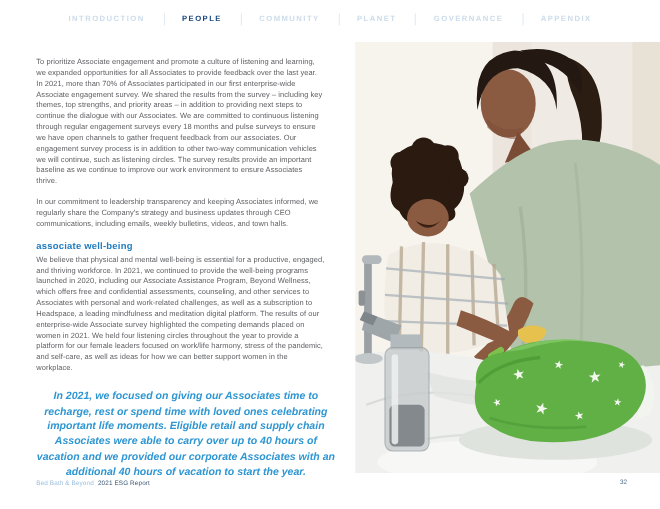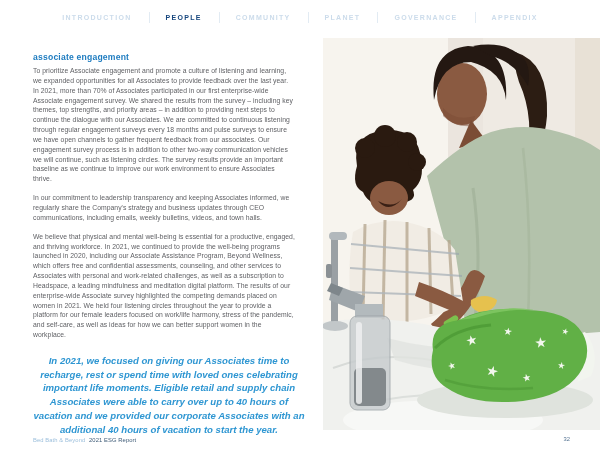--- a/index.html
+++ b/index.html
@@ -79,26 +79,26 @@
     <span class="nav-item active">PEOPLE</span>
     <span class="nav-item">COMMUNITY</span>
     <span class="nav-item">PLANET</span>
     <span class="nav-item">GOVERNANCE</span>
     <span class="nav-item">APPENDIX</span>
   </div>
 
   <div class="content">
 
     <div class="section">
-      <h3 class="section-heading">associate engagement</h3>
       <p class="body-p">To prioritize Associate engagement and promote a culture of listening and learning, we expanded opportunities for all Associates to provide feedback over the last year. In 2021, more than 70% of Associates participated in our first enterprise-wide Associate engagement survey. We shared the results from the survey – including key themes, top strengths, and priority areas – in addition to providing next steps to continue the dialogue with our Associates. We are committed to continuous listening through regular engagement surveys every 18 months and pulse surveys to ensure we have open channels to gather frequent feedback from our associates. Our engagement survey process is in addition to other two-way communication vehicles we will continue, such as listening circles. The survey results provide an important baseline as we continue to improve our work environment to ensure Associates thrive.</p>
       <p class="body-p">In our commitment to leadership transparency and keeping Associates informed, we regularly share the Company's strategy and business updates through CEO communications, including emails, weekly bulletins, videos, and town halls.</p>
     </div>
 
     <div class="section">
+      <h3 class="section-heading">associate well-being</h3>
       <p class="body-p">We believe that physical and mental well-being is essential for a productive, engaged, and thriving workforce. In 2021, we continued to provide the well-being programs launched in 2020, including our Associate Assistance Program, Beyond Wellness, which offers free and confidential assessments, counseling, and other services to Associates with personal and work-related challenges, as well as a subscription to Headspace, a leading mindfulness and meditation digital platform. The results of our enterprise-wide Associate survey highlighted the competing demands placed on women in 2021. We held four listening circles throughout the year to provide a platform for our female leaders focused on work/life harmony, stress of the pandemic, and self-care, as well as ideas for how we can better support women in the workplace.</p>
     </div>
 
     <div class="callout">In 2021, we focused on giving our Associates time to recharge, rest or spend time with loved ones celebrating important life moments. Eligible retail and supply chain Associates were able to carry over up to 40 hours of vacation and we provided our corporate Associates with an additional 40 hours of vacation to start the year.</div>
   </div>
 
   <div class="photo">
     <svg viewBox="0 0 277 392" preserveAspectRatio="none">
 
       <rect width="277" height="392" fill="#efeae3"></rect>

